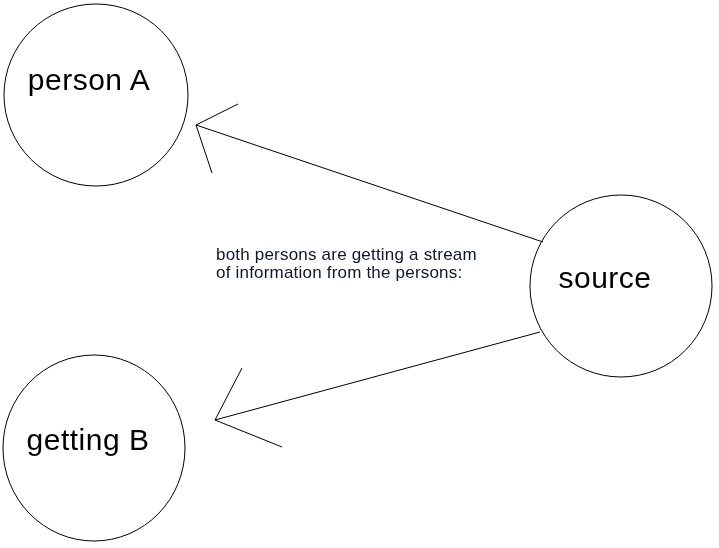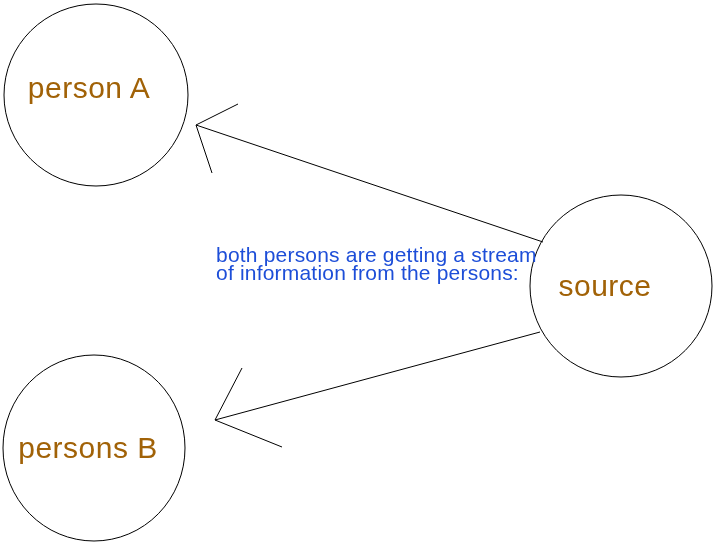--- a/index.html
+++ b/index.html
@@ -15,31 +15,30 @@
     background: #ffffff;
   }
   .canvas svg {
     position: absolute;
     left: 0; top: 0;
   }
   .node-label {
     position: absolute;
     transform: translate(-50%, -50%);
     font-size: 30px;
-    color: #a16207;
+    color: #000000;
     white-space: nowrap;
     letter-spacing: 0.5px;
-    margin-top: 8px;
   }
   .annotation {
     position: absolute;
     left: 216px; top: 246px;
-    font-size: 21px;
+    font-size: 17px;
     line-height: 18px;
-    color: #1d4ed8;
+    color: #0f172a;
     letter-spacing: 0.2px;
     white-space: nowrap;
   }
 </style>
 </head>
 <body>
 
 <div class="canvas">
 
   <svg width="719" height="548" viewBox="0 0 719 548">
@@ -56,21 +55,21 @@
 
     <g>
       <line x1="540" y1="332" x2="215" y2="420" stroke="#000000" stroke-width="1"></line>
       <line x1="215" y1="420" x2="242" y2="368" stroke="#000000" stroke-width="1"></line>
       <line x1="215" y1="420" x2="282" y2="447" stroke="#000000" stroke-width="1"></line>
     </g>
   </svg>
 
   <div class="node-label" style="left: 89px; top: 80px;">person A</div>
 
-  <div class="node-label" style="left: 88px; top: 440px;">persons B</div>
+  <div class="node-label" style="left: 88px; top: 440px;">getting B</div>
 
   <div class="node-label" style="left: 605px; top: 278px;">source</div>
 
   <div class="annotation">
     <div>both persons are getting a stream</div>
     <div>of information from the persons:</div>
   </div>
 
 </div>
 

